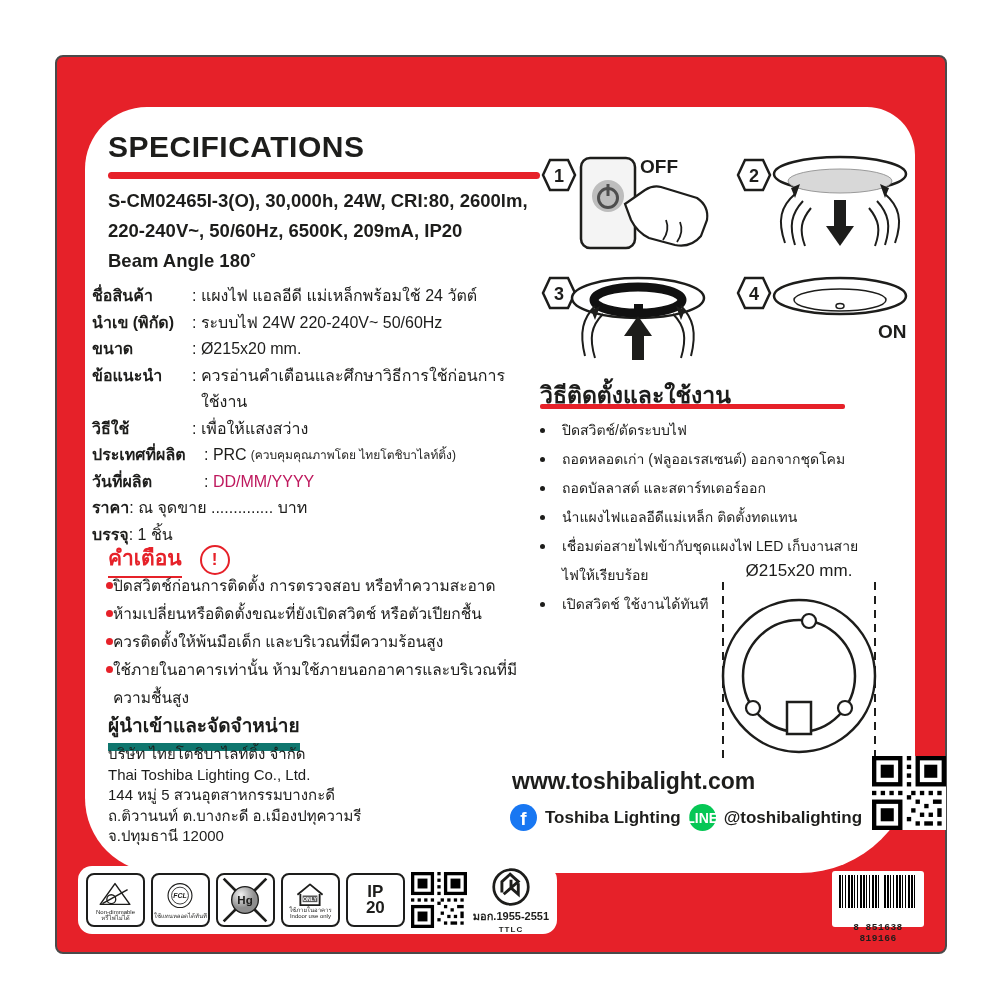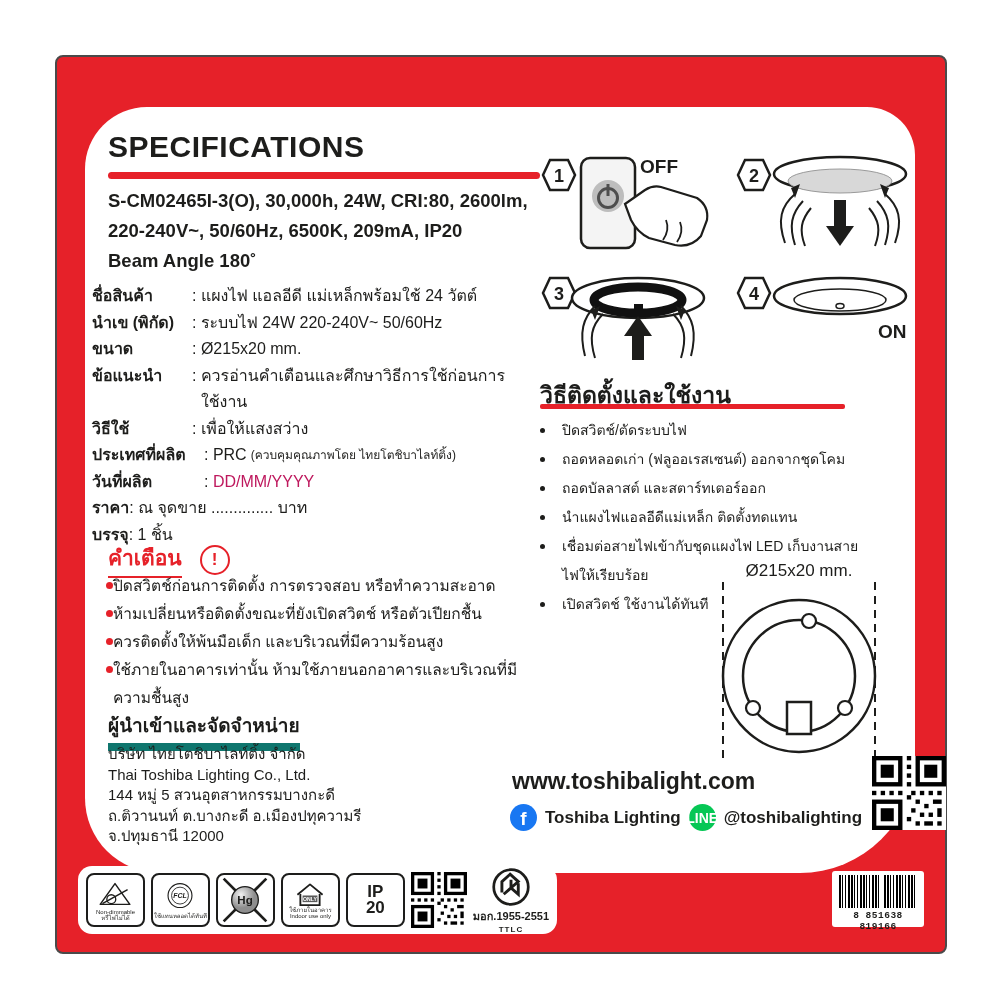--- a/index.html
+++ b/index.html
@@ -62,21 +62,21 @@
   .ip-top,.ip-bot{font-size:17px;font-weight:800;line-height:16px;}
   .qr-badge{width:56px;height:56px;flex:0 0 auto;}
   .tis{display:flex;flex-direction:column;align-items:center;width:92px;}
   .tis-std{font-size:11px;font-weight:bold;white-space:nowrap;}
   .tis-org{font-size:8px;font-weight:bold;letter-spacing:1px;}
   
   .barcode{position:absolute;left:832px;top:871px;width:92px;height:56px;background:#fff;border-radius:3px;}
   .bars{margin:4px 7px 0;height:33px;
         background:repeating-linear-gradient(90deg,#000 0 2px,#fff 2px 3px,#000 3px 4px,#fff 4px 6px,#000 6px 6.5px,#fff 6.5px 9px,#000 9px 11px,#fff 11px 12px);}
   .digits{font-family:"Liberation Mono","DejaVu Sans Mono",monospace;font-size:9.5px;text-align:center;
-          letter-spacing:.5px;margin-top:2px;font-weight:bold;}
+          letter-spacing:.5px;margin-top:14px;font-weight:bold;}
   svg text{font-family:"Liberation Sans","DejaVu Sans",sans-serif;}
 </style>
 </head>
 <body>
 
 <div id="page">
 
   <svg width="0" height="0" style="position:absolute">
     <defs>
       <g id="qrsym">

